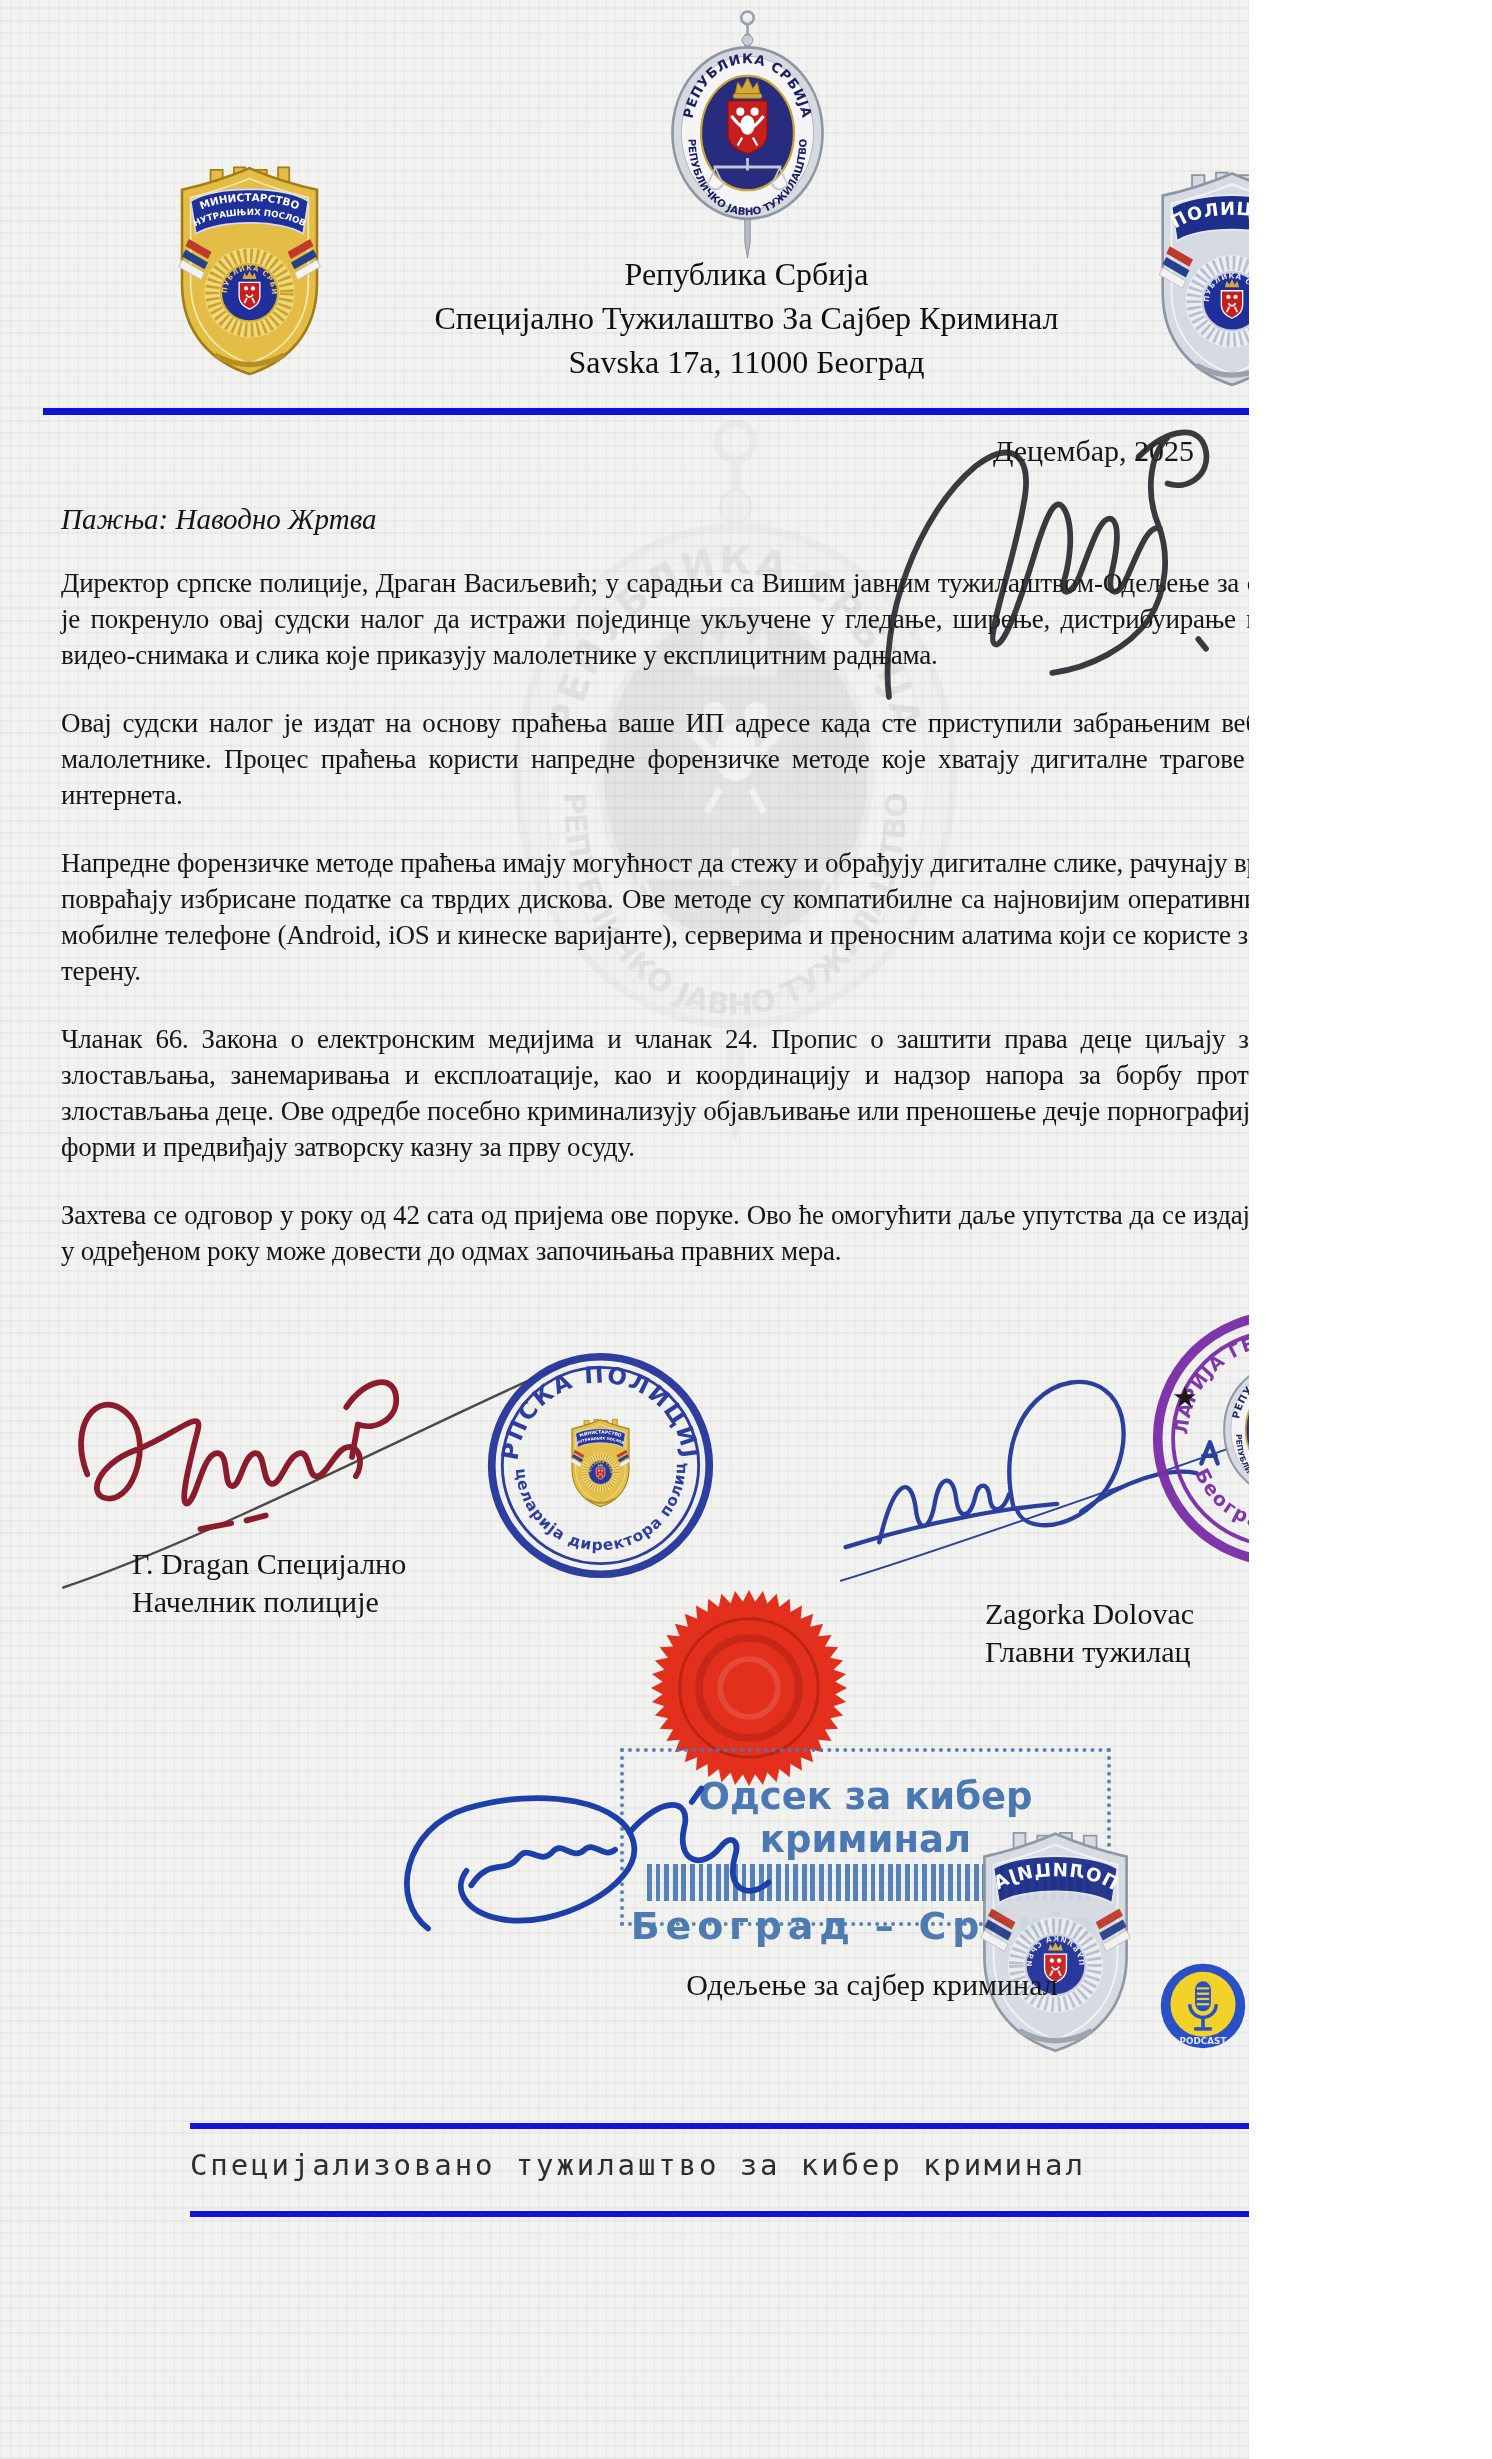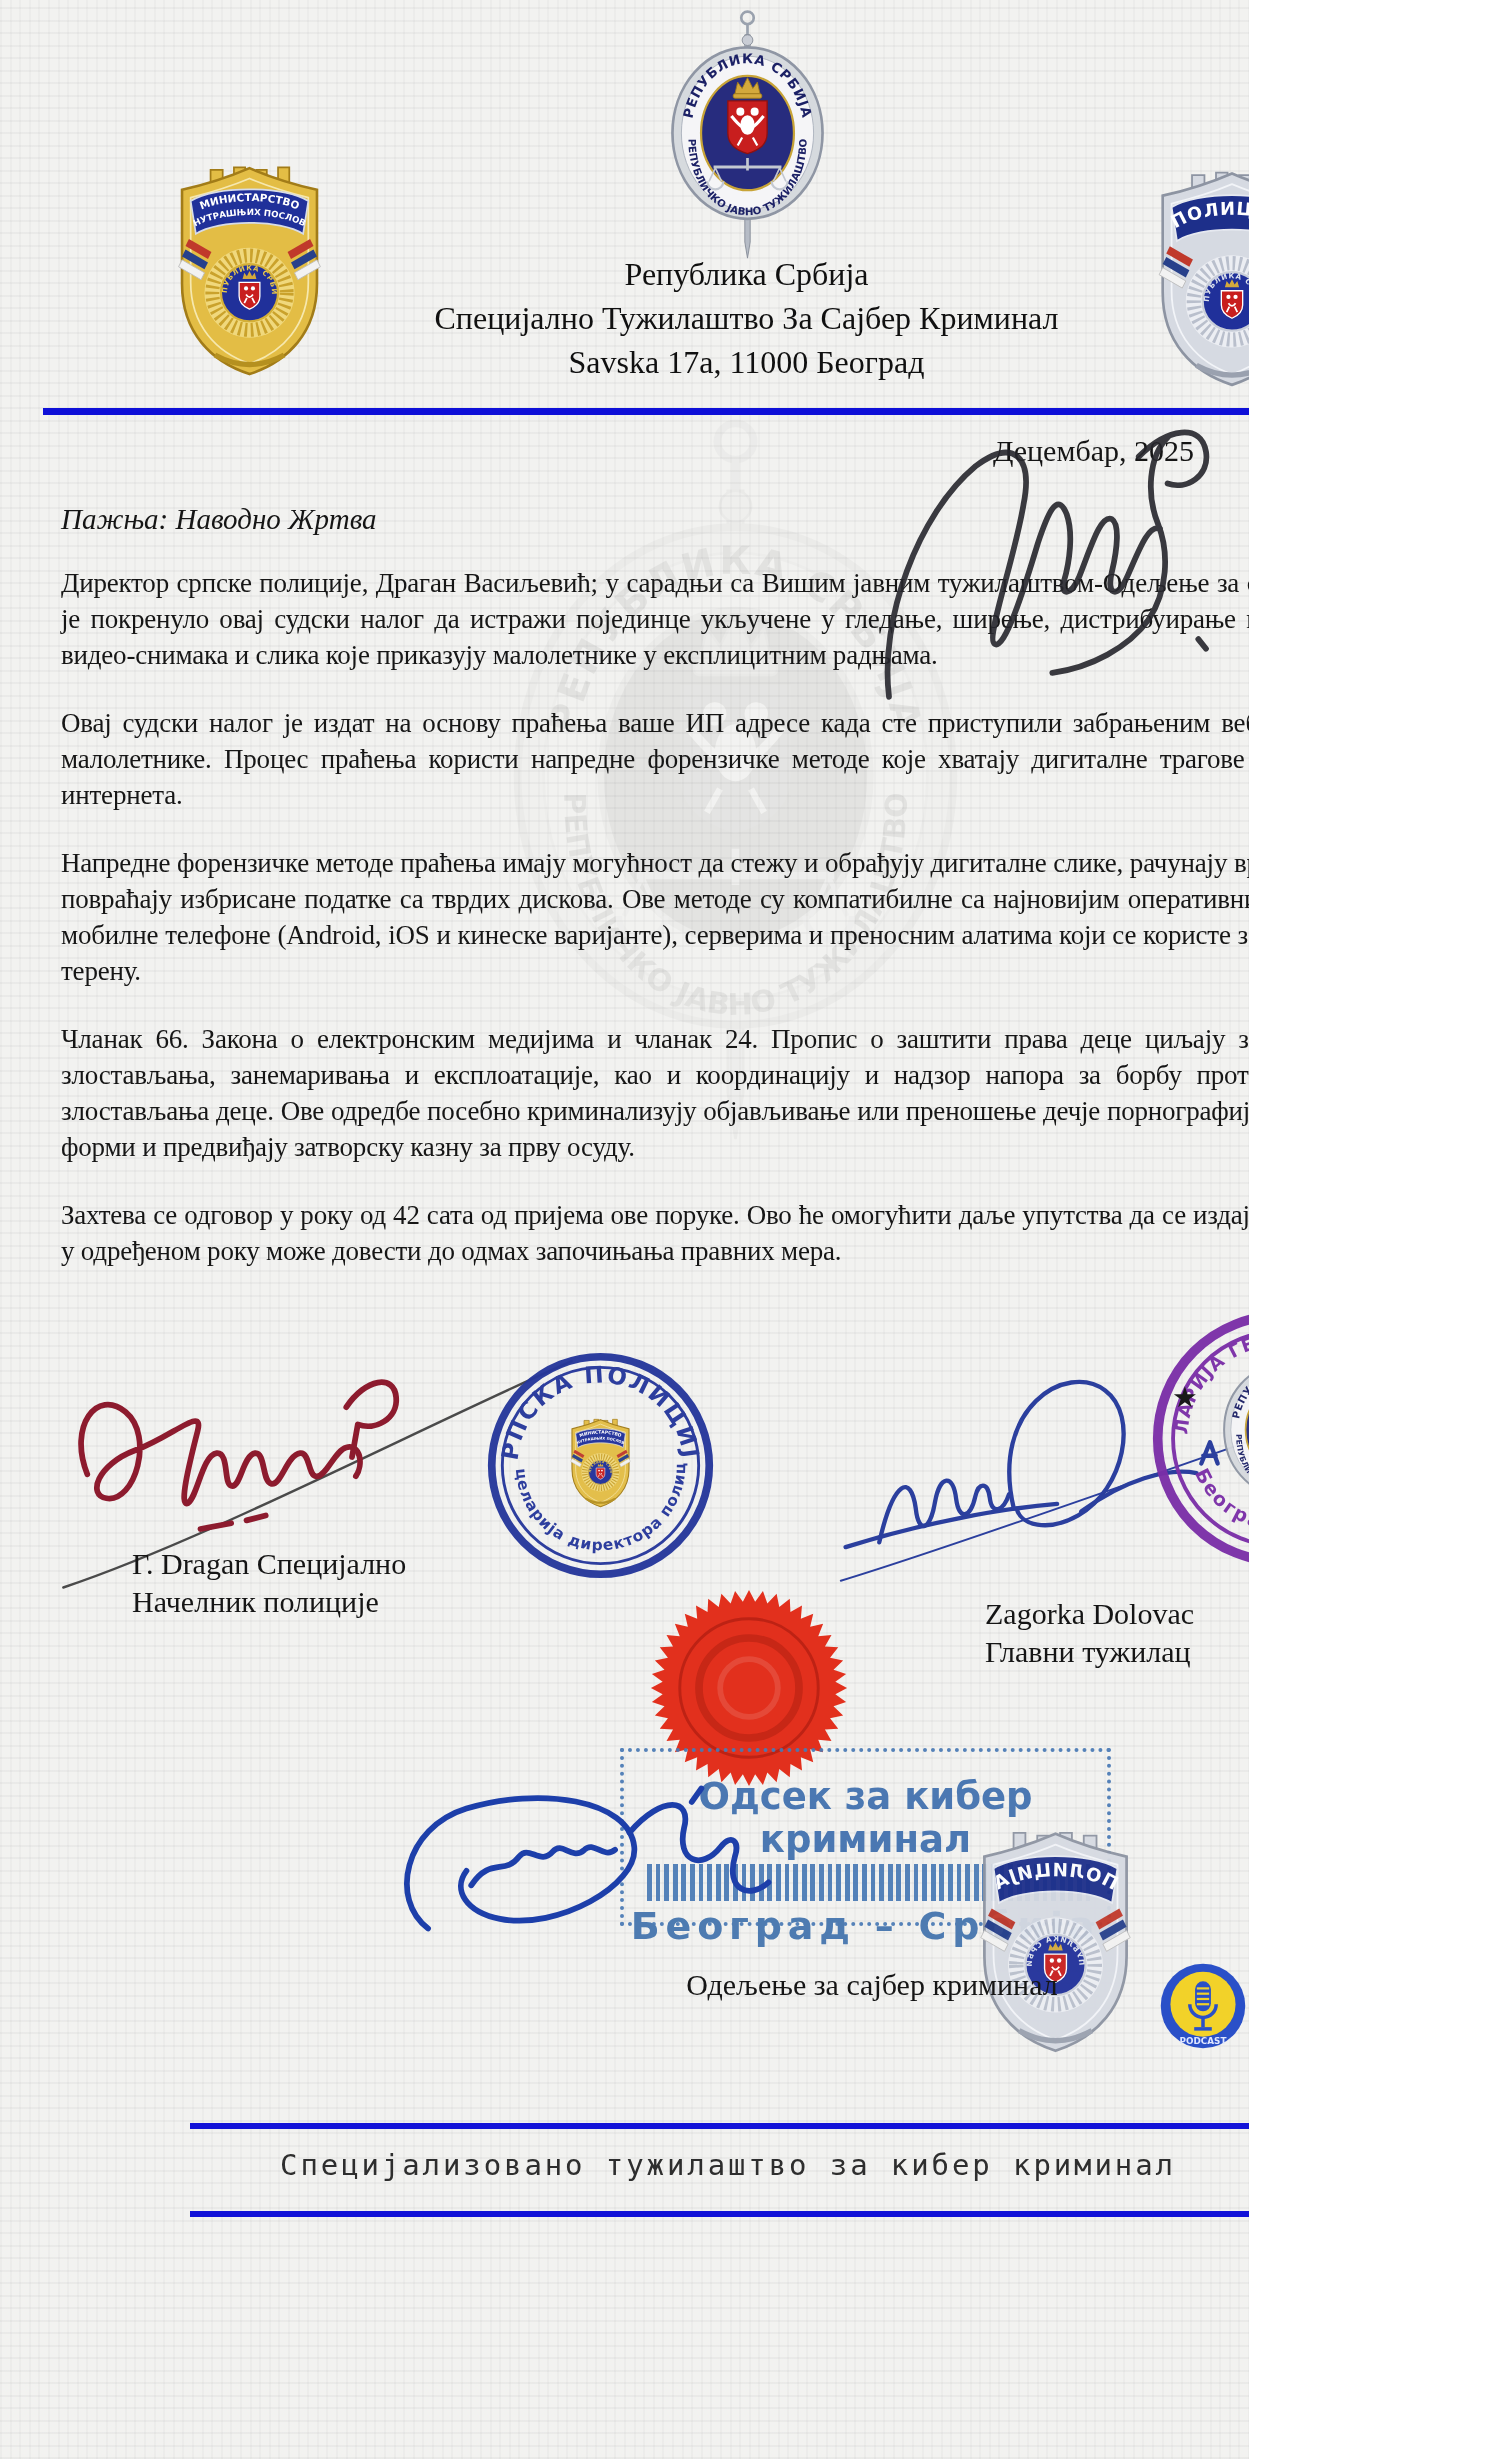--- a/index.html
+++ b/index.html
@@ -25,21 +25,21 @@
   .stamp{z-index:5;opacity:.96;}
   .cyber-stamp{
     left:620px;top:1748px;width:483px;height:170px;border:4.8px dotted #4a7ab5;
     z-index:5;text-align:center;font-family:"DejaVu Sans", sans-serif;color:#3f6fae;opacity:.93;
   }
   .cyber-line1{margin-top:23px;font-size:37px;font-weight:700;letter-spacing:0px;}
   .barcode{height:37px;margin:2.9px 17.3px 2.9px 23px;background:repeating-linear-gradient(90deg,#4a7ab5 0 4.8px,rgba(0,0,0,0) 4.8px 8.6px);}
   .cyber-line2{font-size:38px;font-weight:700;letter-spacing:5.8px;color:#4273ad;}
   .mirrored{transform:scaleX(-1);}
   .footer-line{height:5.8px;background:#1212d8;z-index:3;}
-  .footer-text{left:190px;top:2148px;width:1076px;text-align:center;z-index:3;
+  .footer-text{left:190px;top:2148px;width:1076px;z-index:3;
     font-family:"DejaVu Sans Mono", monospace;font-size:29px;letter-spacing:2.9px;color:#2e2e2e;}
   .defs-holder{position:absolute;width:0;height:0;overflow:hidden;}
   svg text{font-family:"DejaVu Sans", sans-serif;}
 </style>
 </head>
 <body>
 
 <div class="page">
 
   <svg class="defs-holder" aria-hidden="true">

